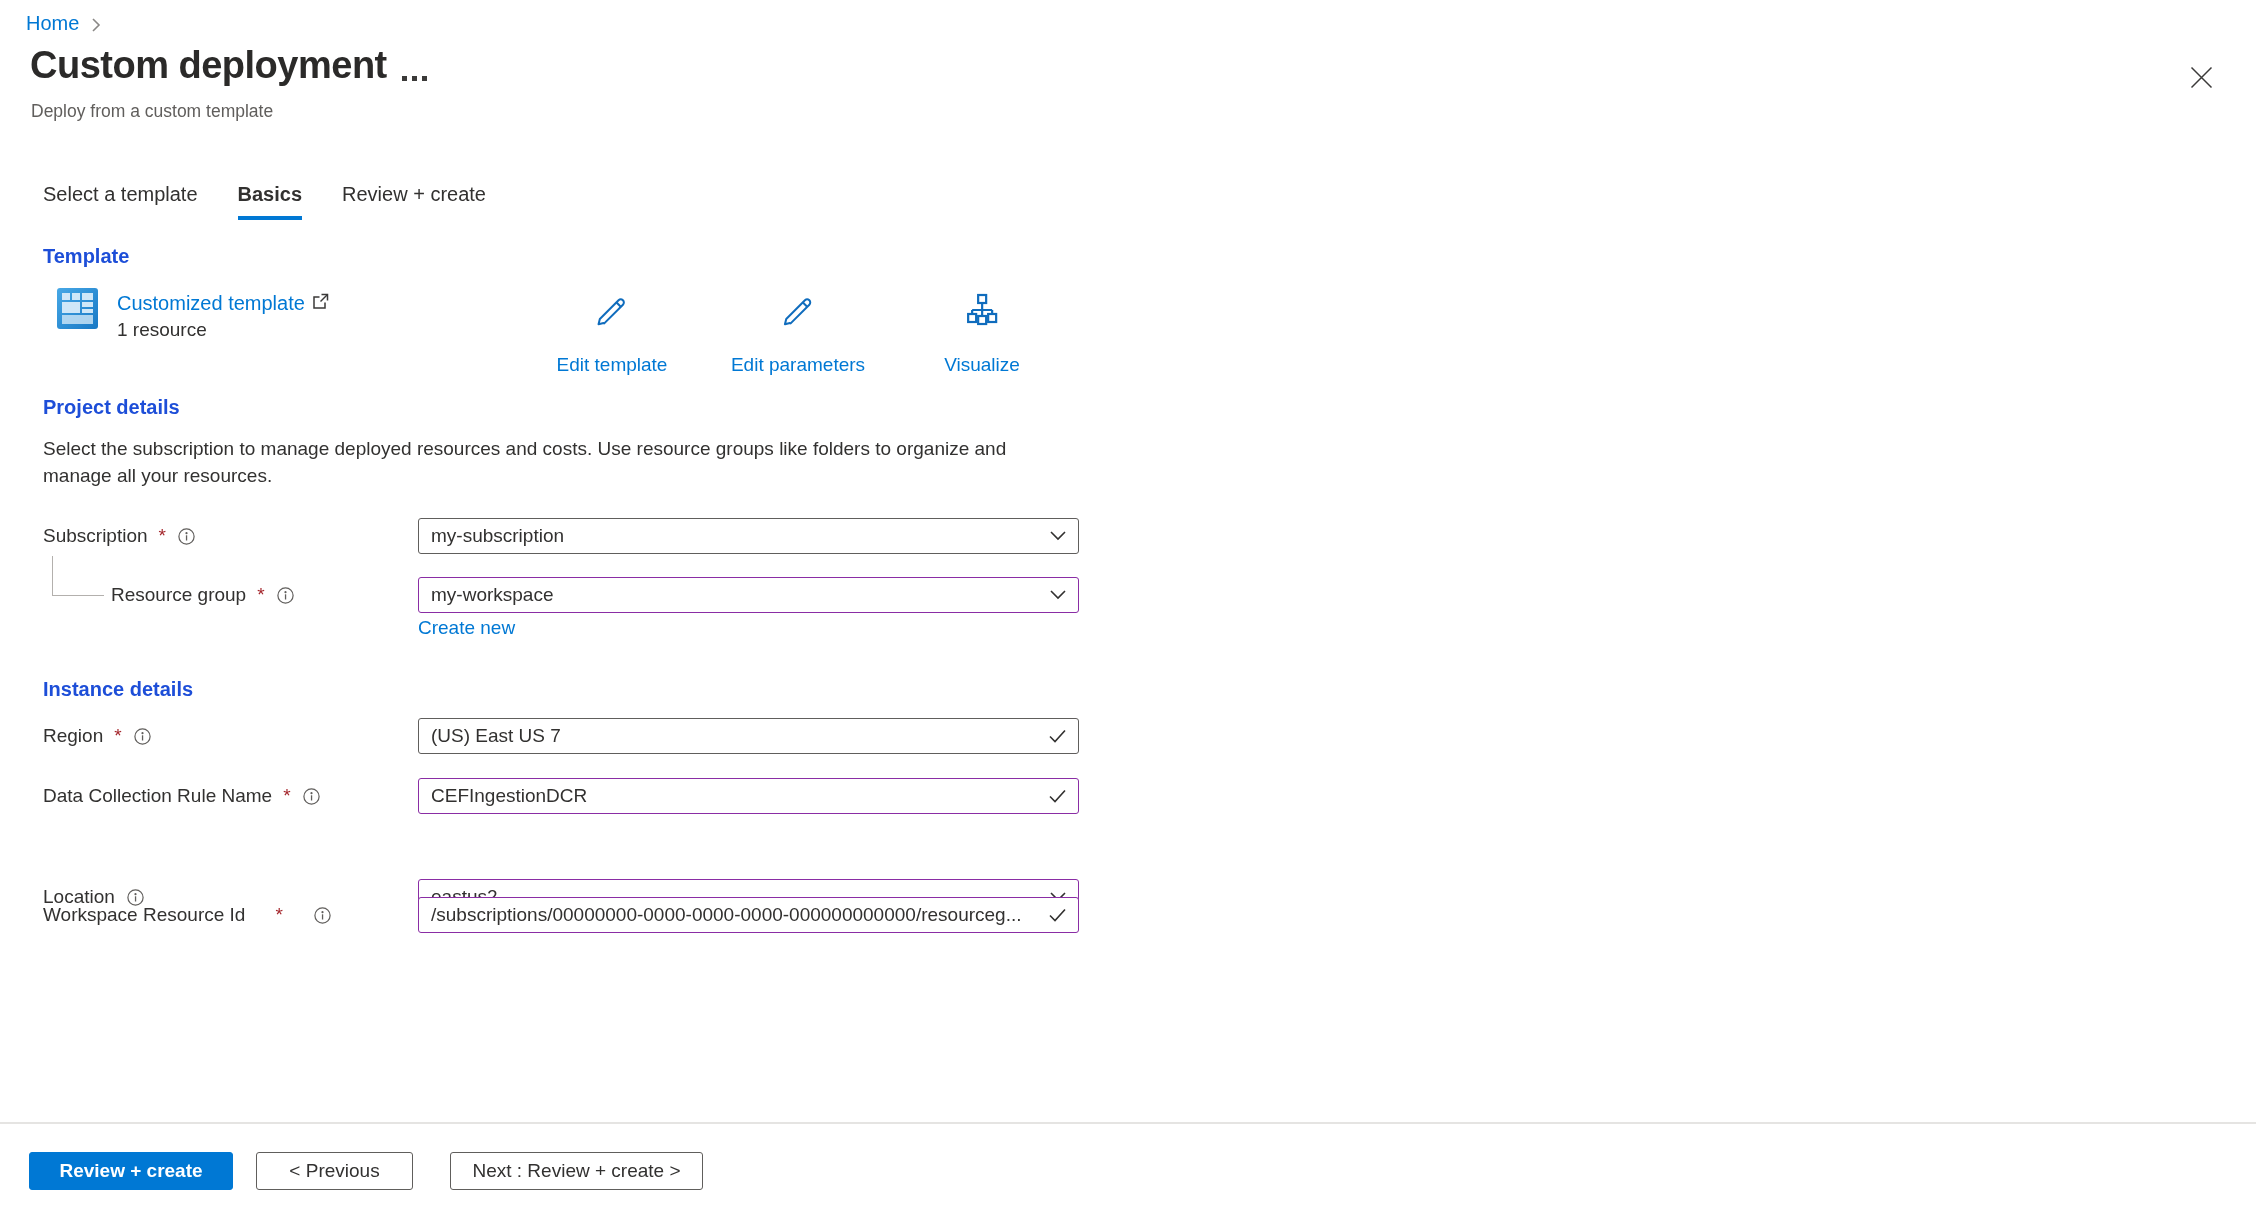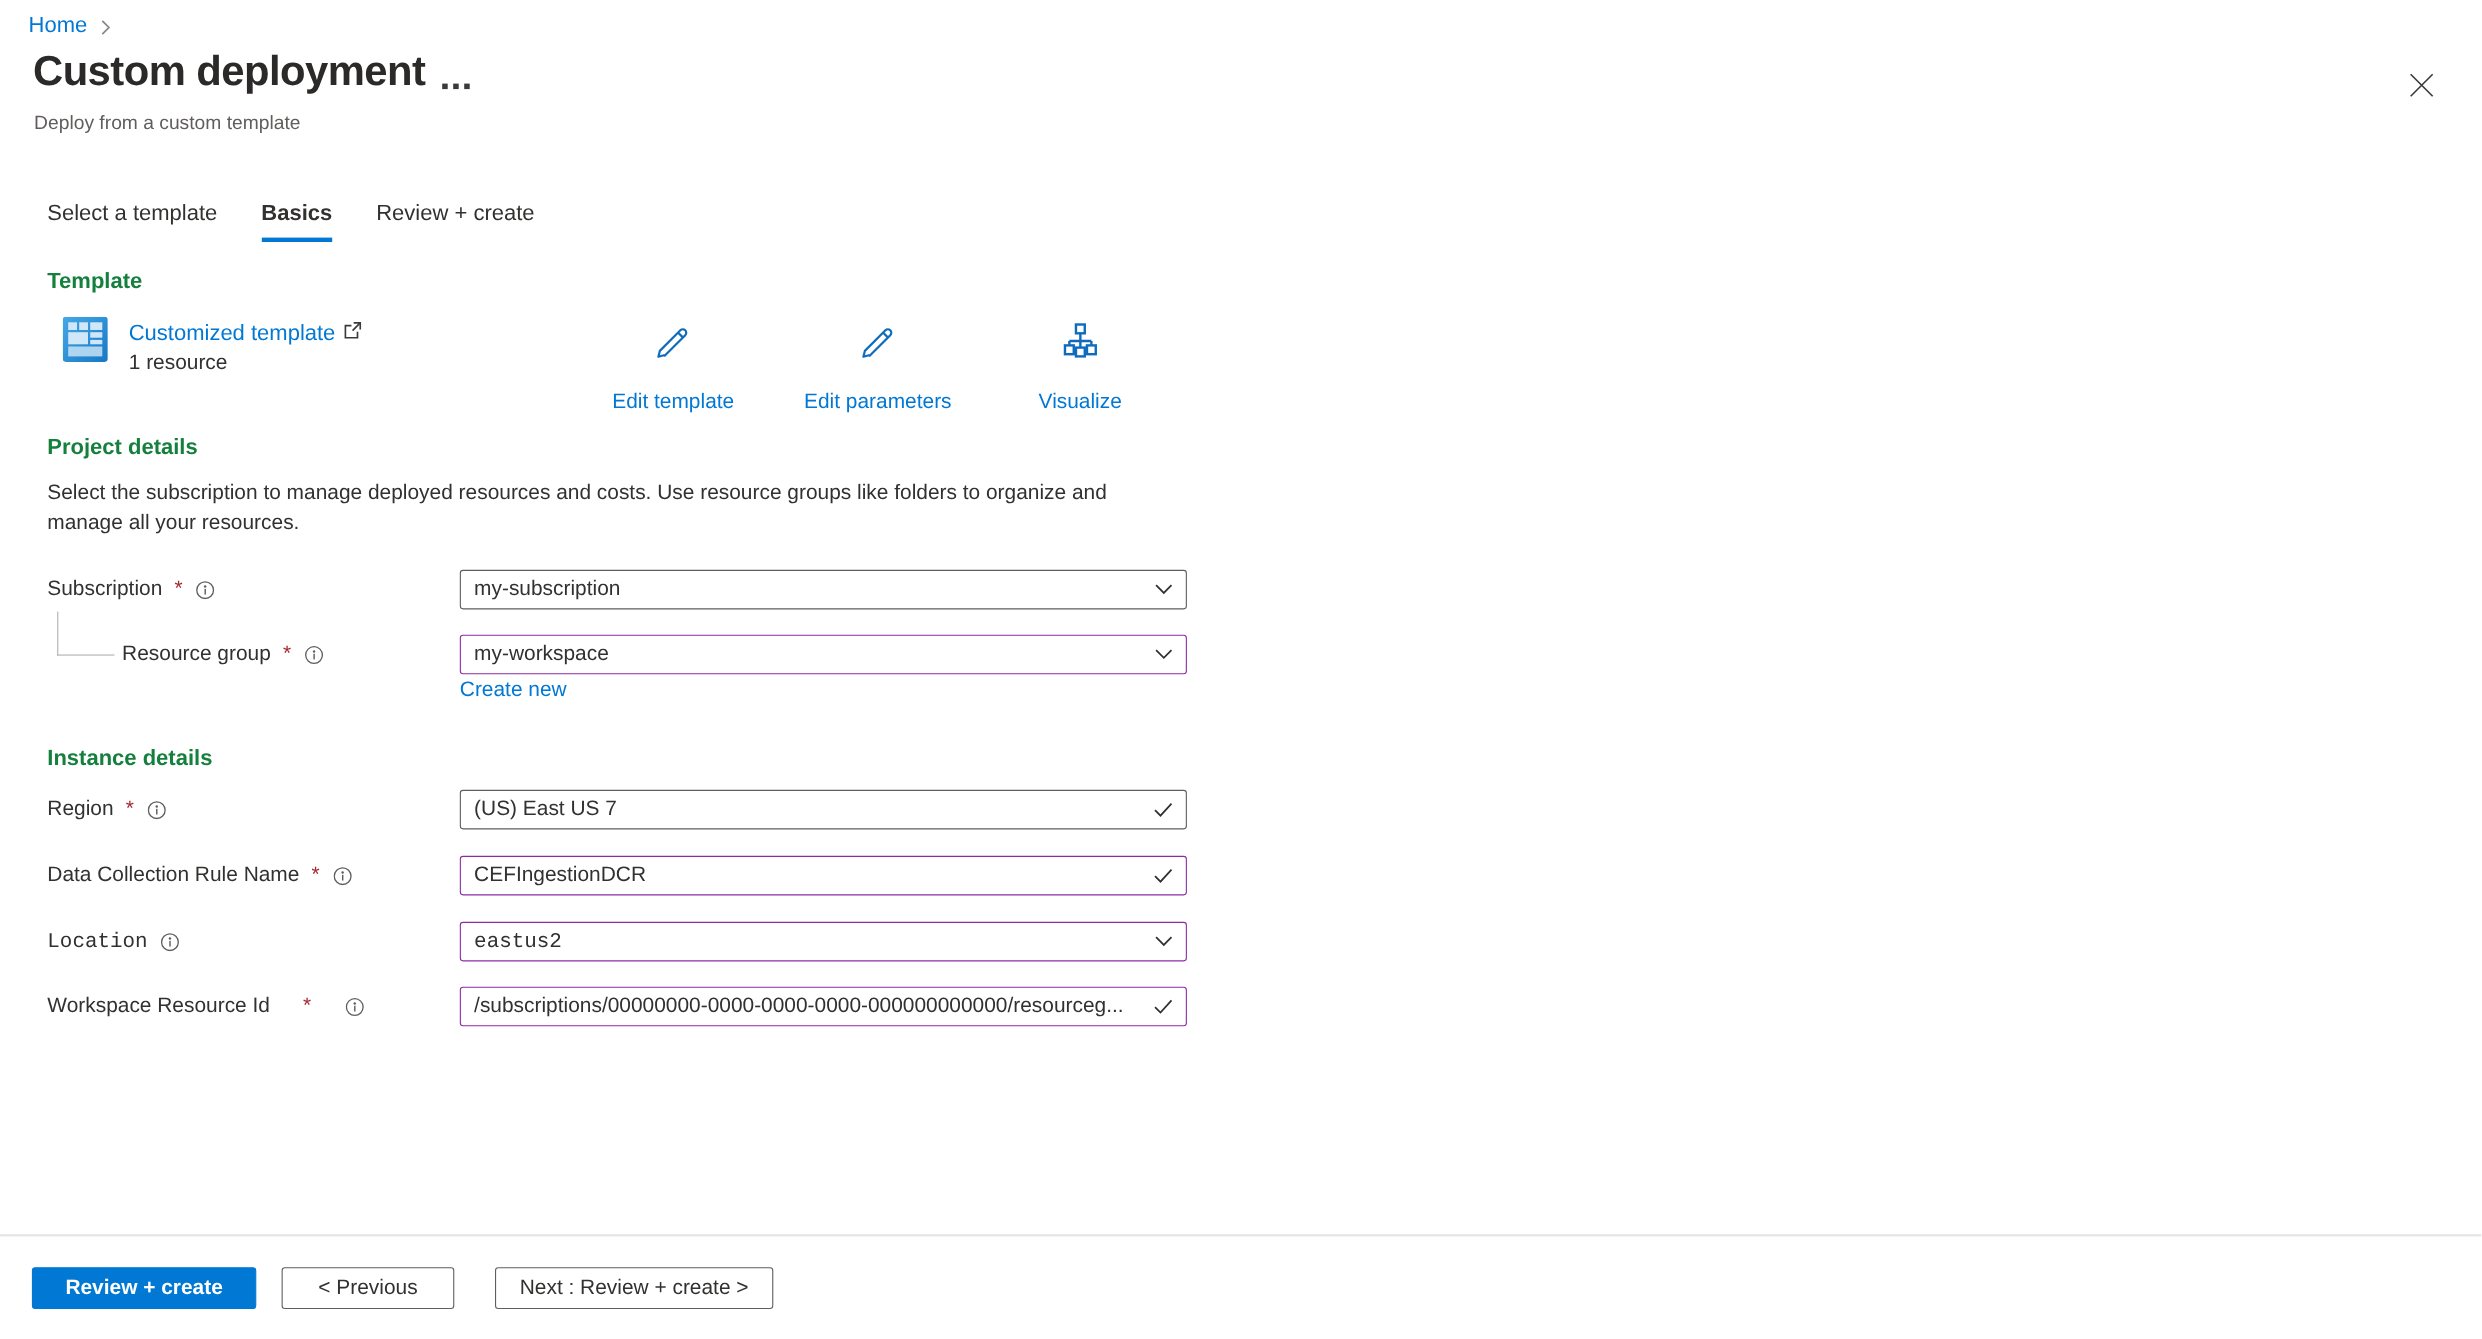--- a/index.html
+++ b/index.html
@@ -25,21 +25,21 @@
   .more-dots i { width: 5px; height: 5px; background: #3b3a39; display: block; }
   .close-btn { position: absolute; left: 2186px; top: 62px; width: 30px; height: 30px; display: flex; align-items: center; justify-content: center; cursor: pointer; }
   .page-subtitle { position: absolute; left: 31px; top: 101px; font-size: 17.5px; color: #605e5c; }
 
   
   .tabs { position: absolute; left: 43px; top: 183px; display: flex; }
   .tab { font-size: 20px; color: #323130; padding-bottom: 10px; margin-right: 40px; cursor: pointer; border-bottom: 4px solid transparent; }
   .tab.active { font-weight: 700; border-bottom-color: #0078d4; }
 
   
-  .sec-heading { font-size: 20px; font-weight: 600; color: #15803d; position: absolute; left: 43px; }
+  .sec-heading { font-size: 20px; font-weight: 600; color: #1d4ed8; position: absolute; left: 43px; }
   .tpl-icon { position: absolute; left: 57px; top: 288px; width: 41px; height: 41px; }
   .tpl-link { position: absolute; left: 117px; top: 292px; font-size: 20px; color: #0078d4; display: flex; align-items: center; gap: 7px; text-decoration: none; cursor: pointer; }
   .tpl-meta { position: absolute; left: 117px; top: 319px; font-size: 19px; color: #323130; }
   .tpl-action { position: absolute; top: 293px; transform: translateX(-50%); display: flex; flex-direction: column; align-items: center; gap: 21px; cursor: pointer; }
   .tpl-action .lbl { font-size: 19px; color: #0078d4; white-space: nowrap; }
 
   
   .proj-desc { position: absolute; left: 43px; top: 435px; width: 1000px; font-size: 19px; line-height: 27px; color: #323130; }
 
   
@@ -254,21 +254,21 @@
     <div class="field purple">
       <span>CEFIngestionDCR</span>
       <span class="glyph">
         <svg width="19" height="15" viewBox="0 0 19 15">
             <path d="M2 8l5 5L17 2" fill="none" stroke="#323130" stroke-width="1.6"></path>
           </svg>
       </span>
     </div>
   </div>
 
-  <div class="form-row" style="top:838px; width:2176px;font-family:Liberation Mono, monospace;">
+  <div class="form-row" style="top:879px; width:2176px;">
     <div class="row-label" style="left:43px;">
       <span>Location</span>
       <span class="info-icon">
         <svg width="17" height="17" viewBox="0 0 17 17">
             <circle cx="8.5" cy="8.5" r="7.6" fill="none" stroke="#605e5c" stroke-width="1.2"></circle>
             <circle cx="8.5" cy="5.2" r="1.1" fill="#605e5c"></circle>
             <rect x="7.9" y="7.3" width="1.3" height="5.2" fill="#605e5c"></rect>
           </svg>
       </span>
     </div>

